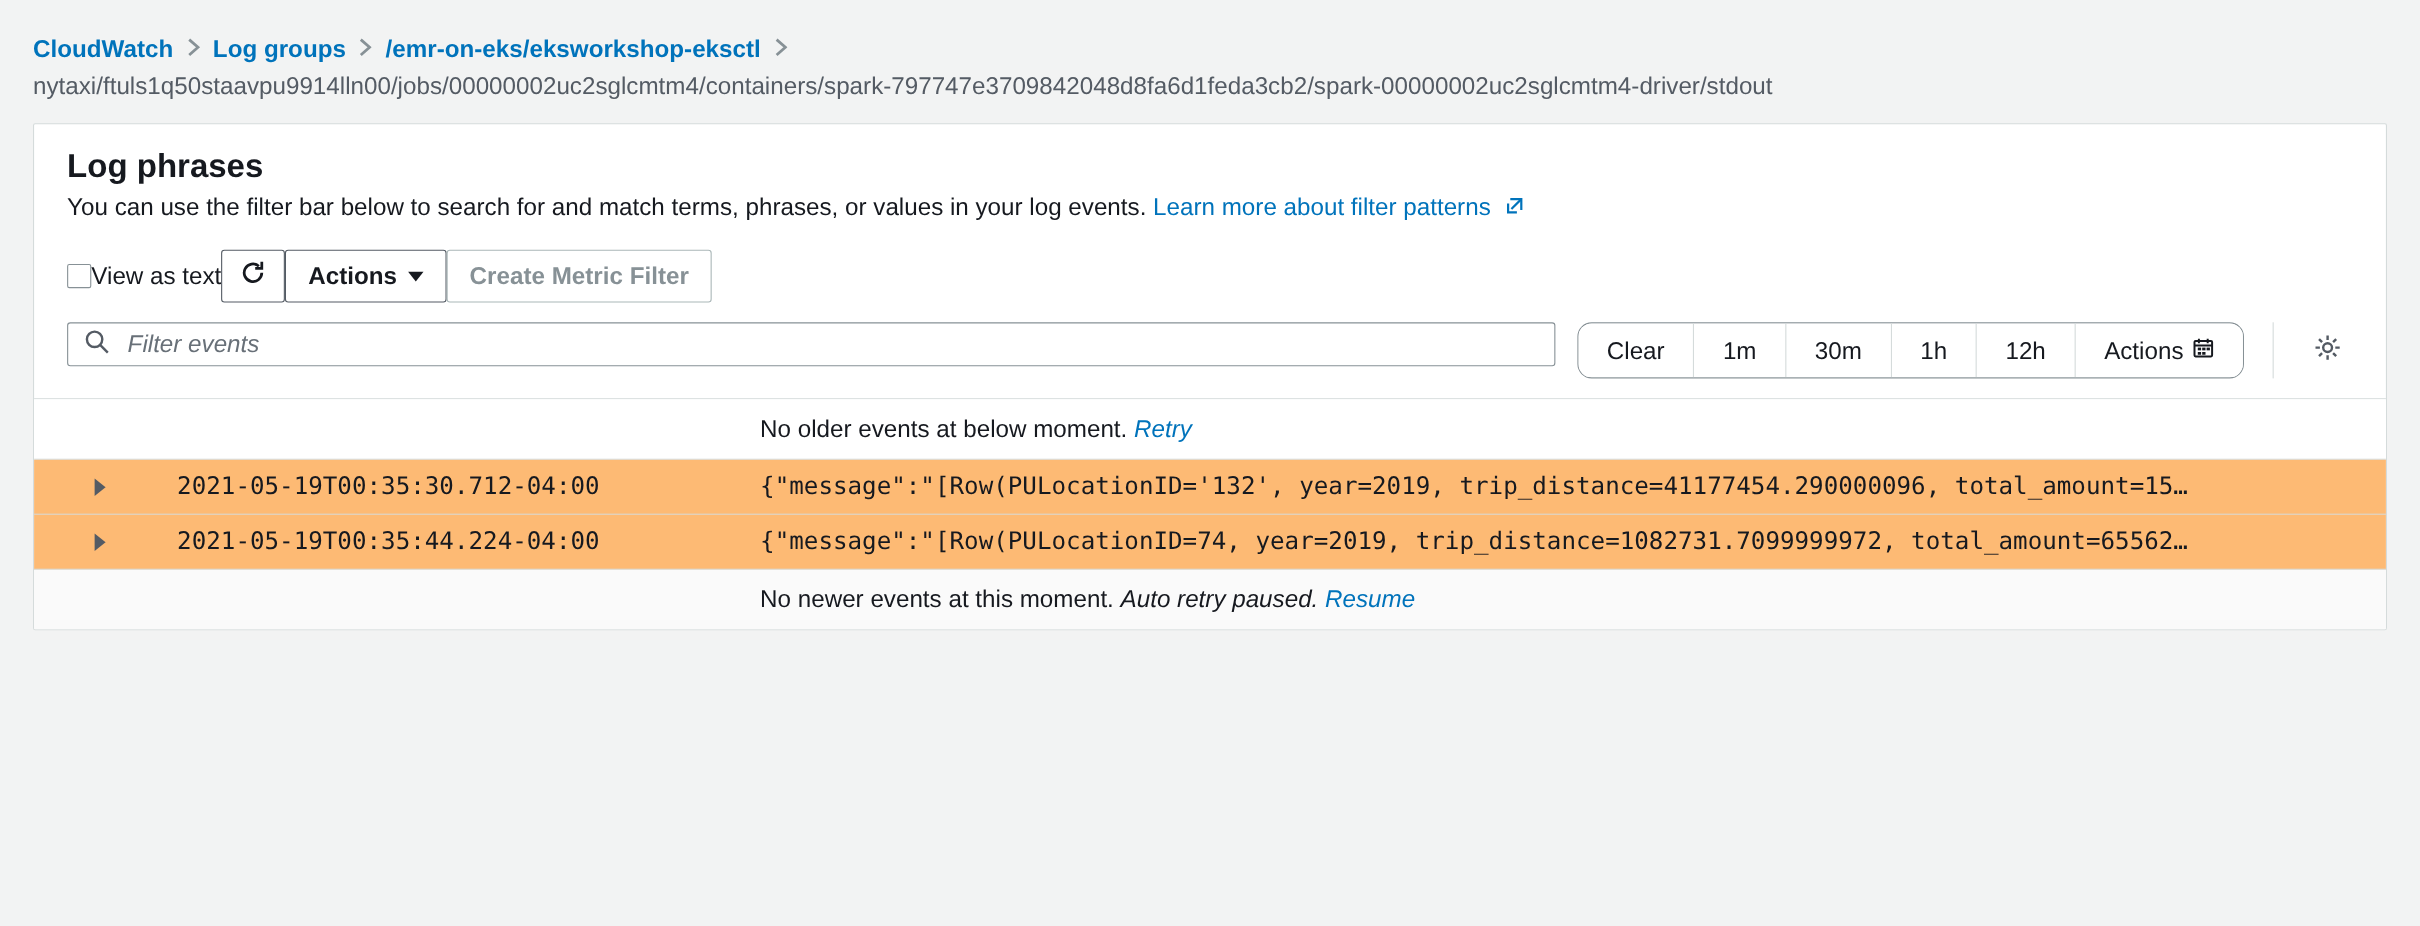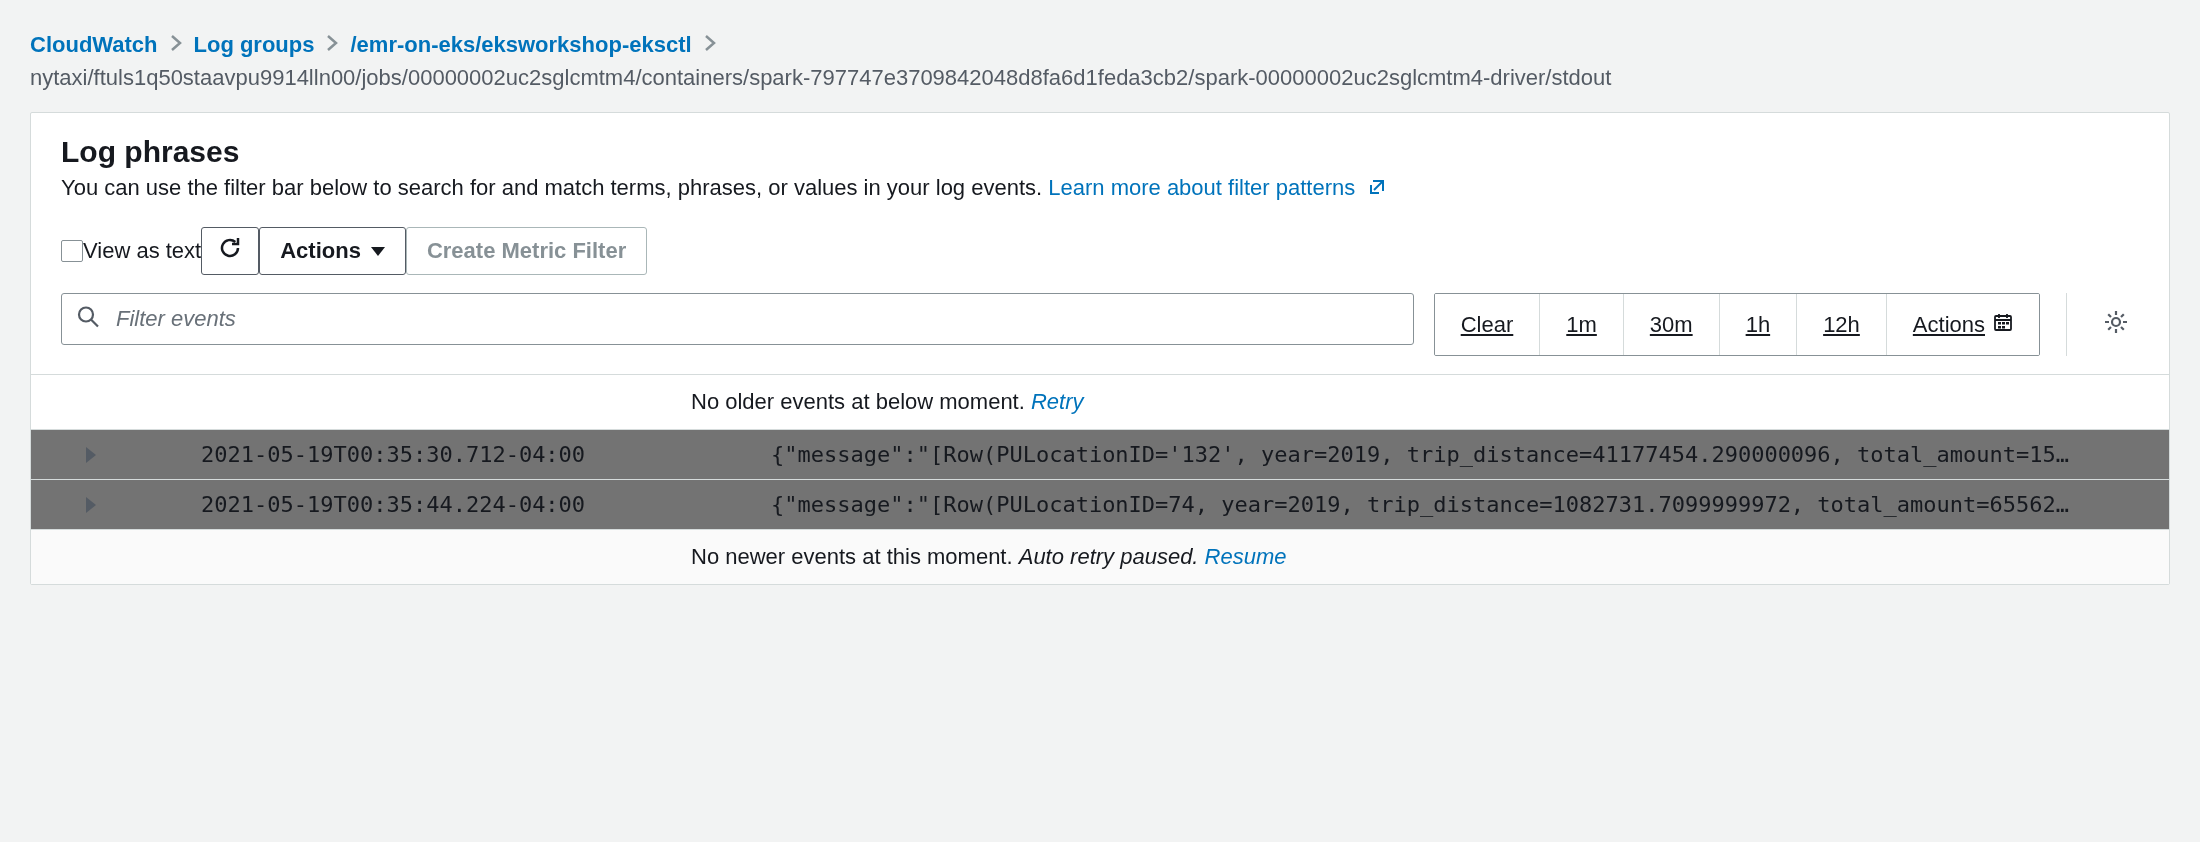--- a/index.html
+++ b/index.html
@@ -128,21 +128,21 @@
     display: flex;
     align-items: stretch;
     gap: 20px;
     padding: 0 30px 18px 30px;
   }
   .search-box {
     position: relative;
     flex: 1 1 auto;
     border: 1.5px solid #879196;
     border-radius: 3px;
-    height: 52px;
+    height: 40px;
     display: flex;
     align-items: center;
     padding: 0 16px 0 52px;
   }
   .search-box .mag {
     position: absolute;
     left: 14px;
     top: 50%;
     transform: translateY(-50%);
   }
@@ -154,24 +154,23 @@
     font-size: 22px;
     font-style: italic;
     color: #687078;
     background: transparent;
   }
   .search-input::placeholder { color: #687078; font-style: italic; }
 
   .time-buttons {
     display: flex;
     border: 1.5px solid #879196;
-    border-radius: 2px;
-    height: 63px;
+    border-radius: 13px;
+    height: 51px;
     overflow: hidden;
-    text-decoration: underline;
   }
   .time-btn {
     display: flex;
     align-items: center;
     gap: 8px;
     padding: 0 26px;
     border: none;
     background: #fff;
     font-size: 22px;
     color: var(--text-dark);
@@ -225,22 +224,21 @@
   .status-cell {
     grid-column: 3 / 4;
     padding: 14px 10px;
     font-size: 22px;
     color: #16191f;
   }
   .status-cell .italic { font-style: italic; }
 
   .trow {
     border-bottom: 1px solid var(--border-light);
-    background: #737373;
-    gap: 40px;
+    background: #fdba74;
   }
   .trow:last-child { border-bottom: none; }
   .cell { padding: 12px 10px; font-size: 22px; }
   .cell.expand {
     display: flex;
     justify-content: center;
   }
   .expander {
     width: 0; height: 0;
     border-top: 8px solid transparent;

